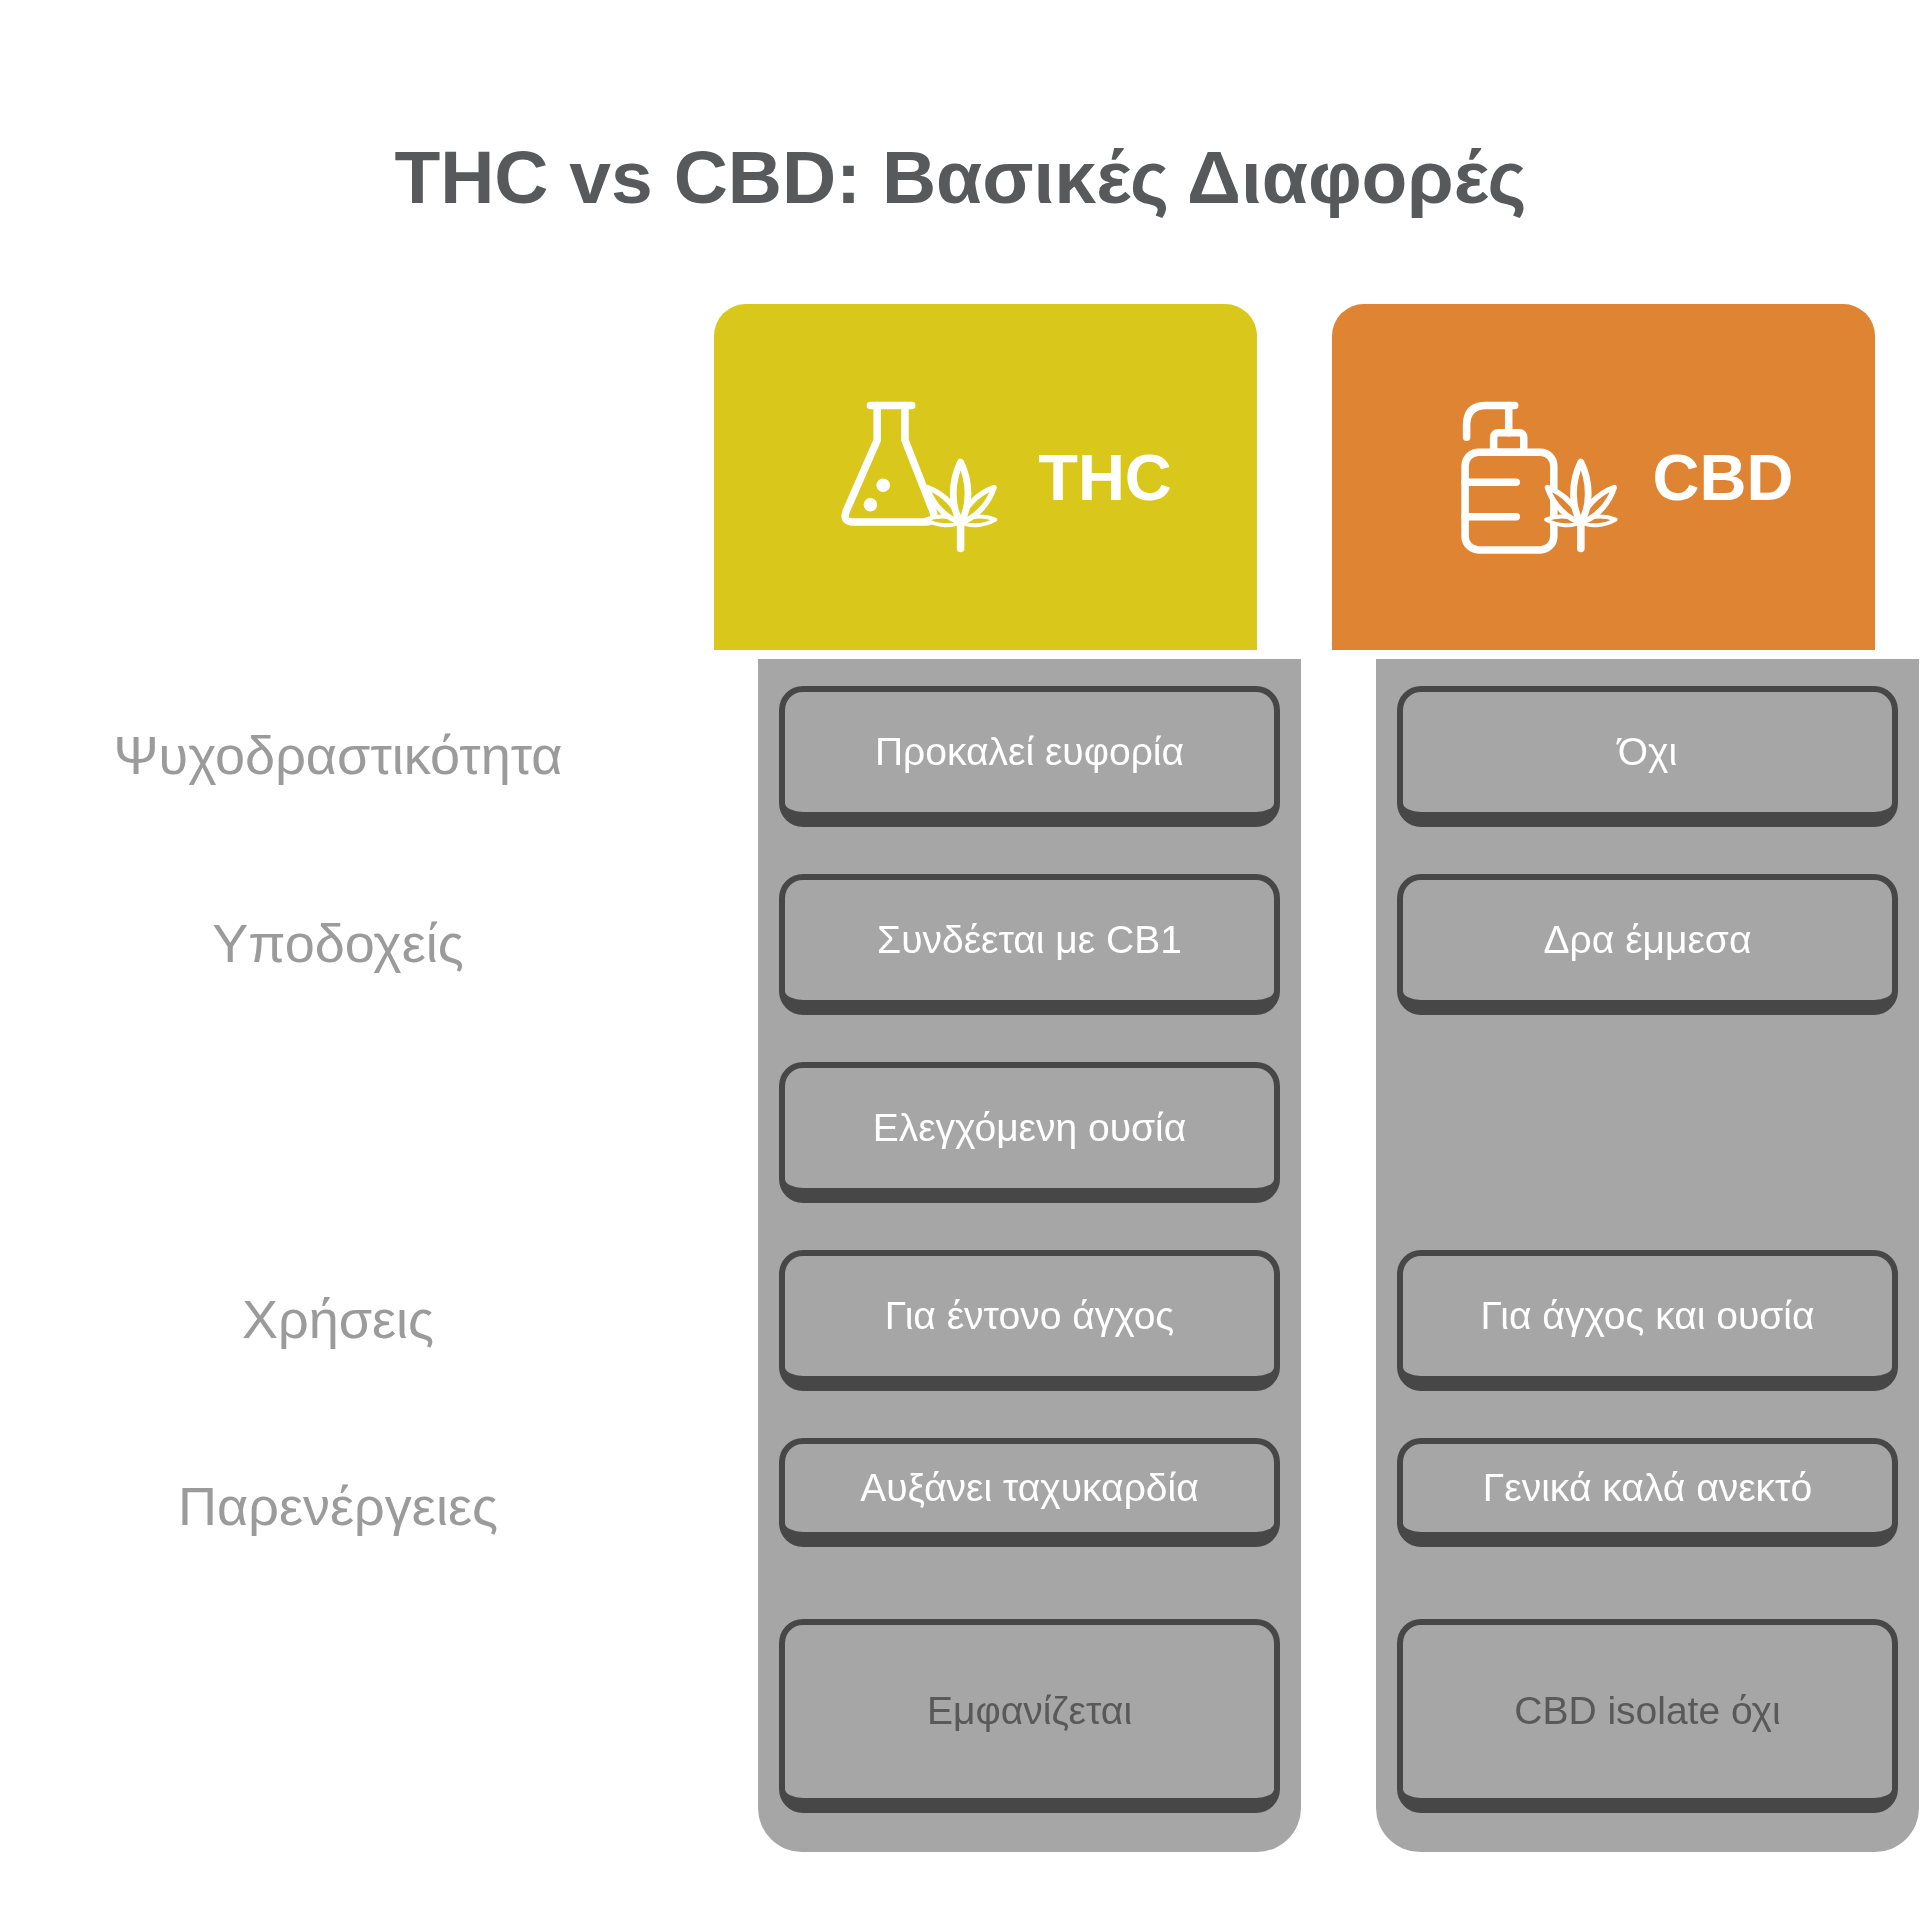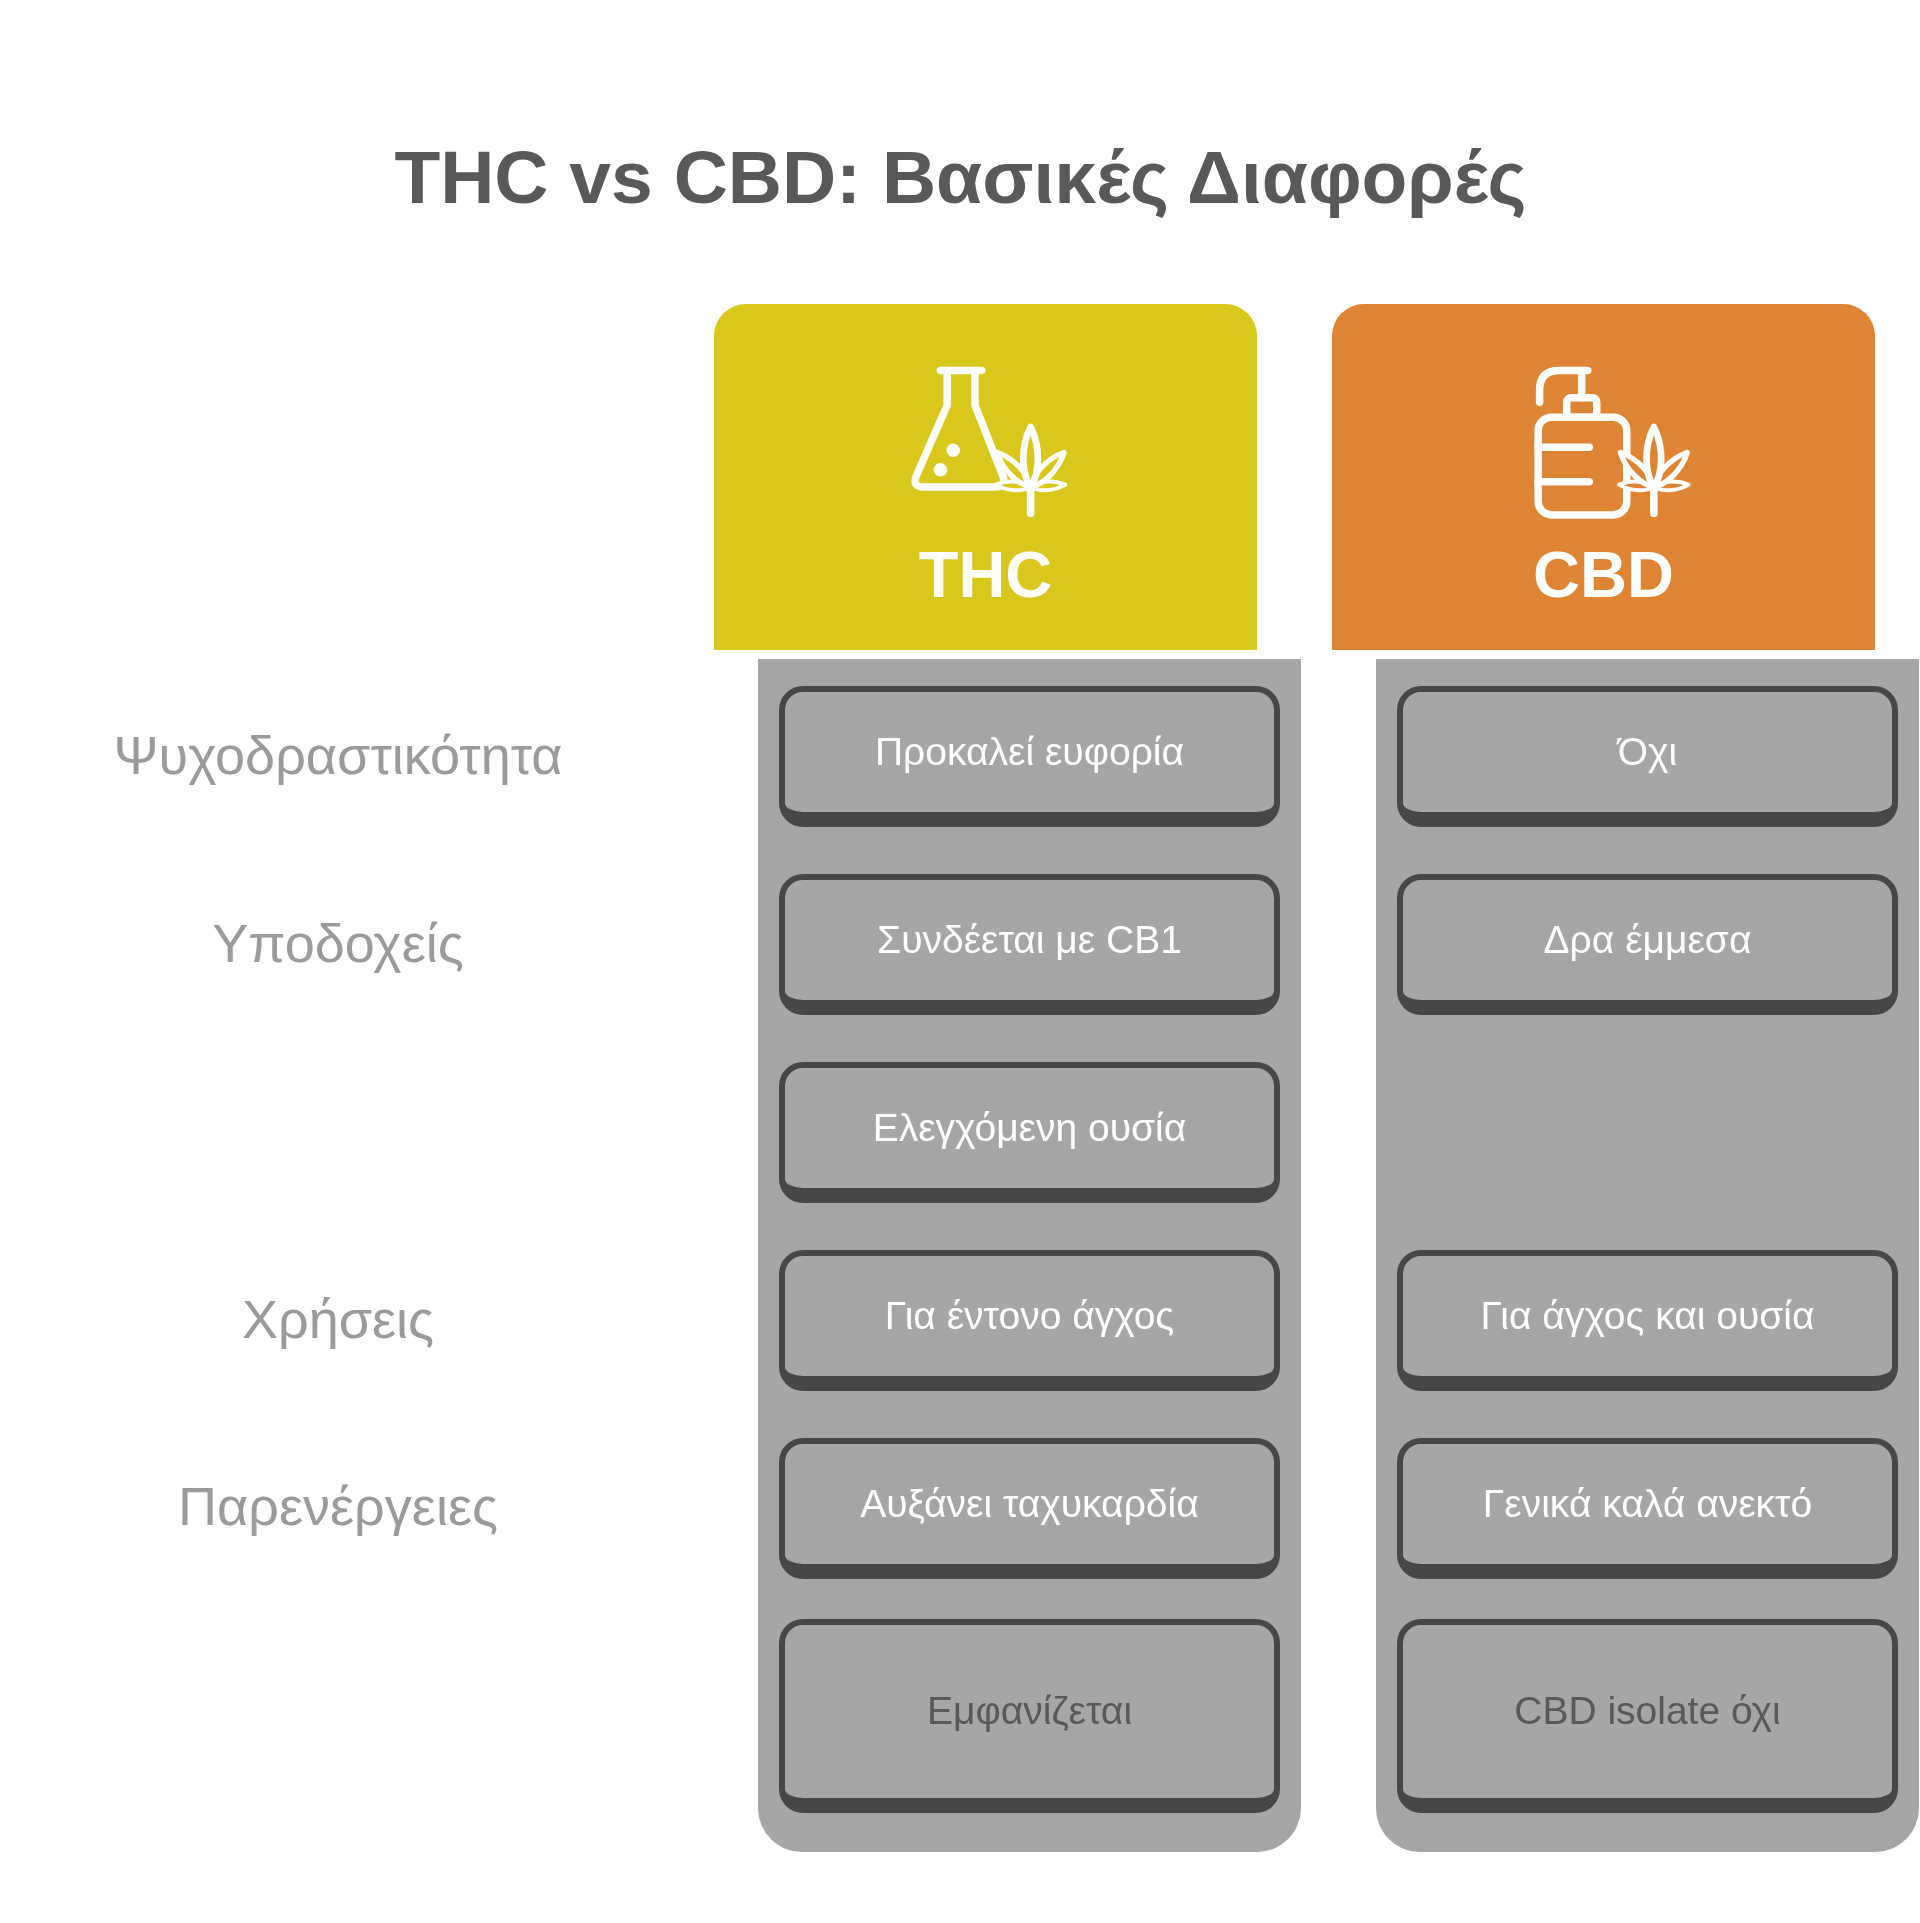--- a/index.html
+++ b/index.html
@@ -22,21 +22,21 @@
   }
   .rl-0{top:756px}.rl-1{top:944px}.rl-2{top:1132px}
   .rl-3{top:1320px}.rl-4{top:1507px}.rl-5{top:1717px}
 
   .column{position:absolute;top:304px;width:543px;}
   .col-thc{left:714px}
   .col-cbd{left:1332px}
 
   .col-header{
     height:346px;border-radius:32px 32px 0 0;
-    display:flex;flex-direction:column;align-items:center;justify-content:center;
+    display:flex;flex-direction:row;align-items:center;justify-content:center;
     gap:6px;
   }
   .col-thc .col-header{background:var(--thc-color,#d9c71c)}
   .col-cbd .col-header{background:var(--cbd-color,#de8432)}
   .header-icon{width:233px;height:188px;display:block}
   .icon-stroke{fill:none;stroke:#fff;stroke-width:10;stroke-linecap:round;stroke-linejoin:round}
   .icon-dot{fill:#fff;stroke:none}
   .leaf{stroke:#fff;stroke-width:9;stroke-linejoin:round}
   .col-thc .leaf{fill:var(--thc-color,#d9c71c)}
   .col-cbd .leaf{fill:var(--cbd-color,#de8432)}
@@ -54,21 +54,21 @@
     text-align:center;font-size:39px;line-height:1.3;
     color:var(--cell-text-light,#ffffff);
     border:6.8px solid var(--border-dark,#474747);
     border-bottom-width:15px;border-radius:24px;
     padding:0 18px;white-space:pre-line;
   }
   .cell-r0{top:27px;height:141px}
   .cell-r1{top:215px;height:141px}
   .cell-r2{top:403px;height:141px}
   .cell-r3{top:591px;height:141px}
-  .cell-r4{top:779px;height:141px}
+  .cell-r4{top:779px;height:109px}
   .cell-r5{top:960px;height:194px}
   .cell-dark{color:var(--cell-text-dark,#595959)}
 </style>
 </head>
 <body>
 
 <div class="canvas">
 
   <h1 class="title">THC vs CBD: Βασικές Διαφορές</h1>
 

